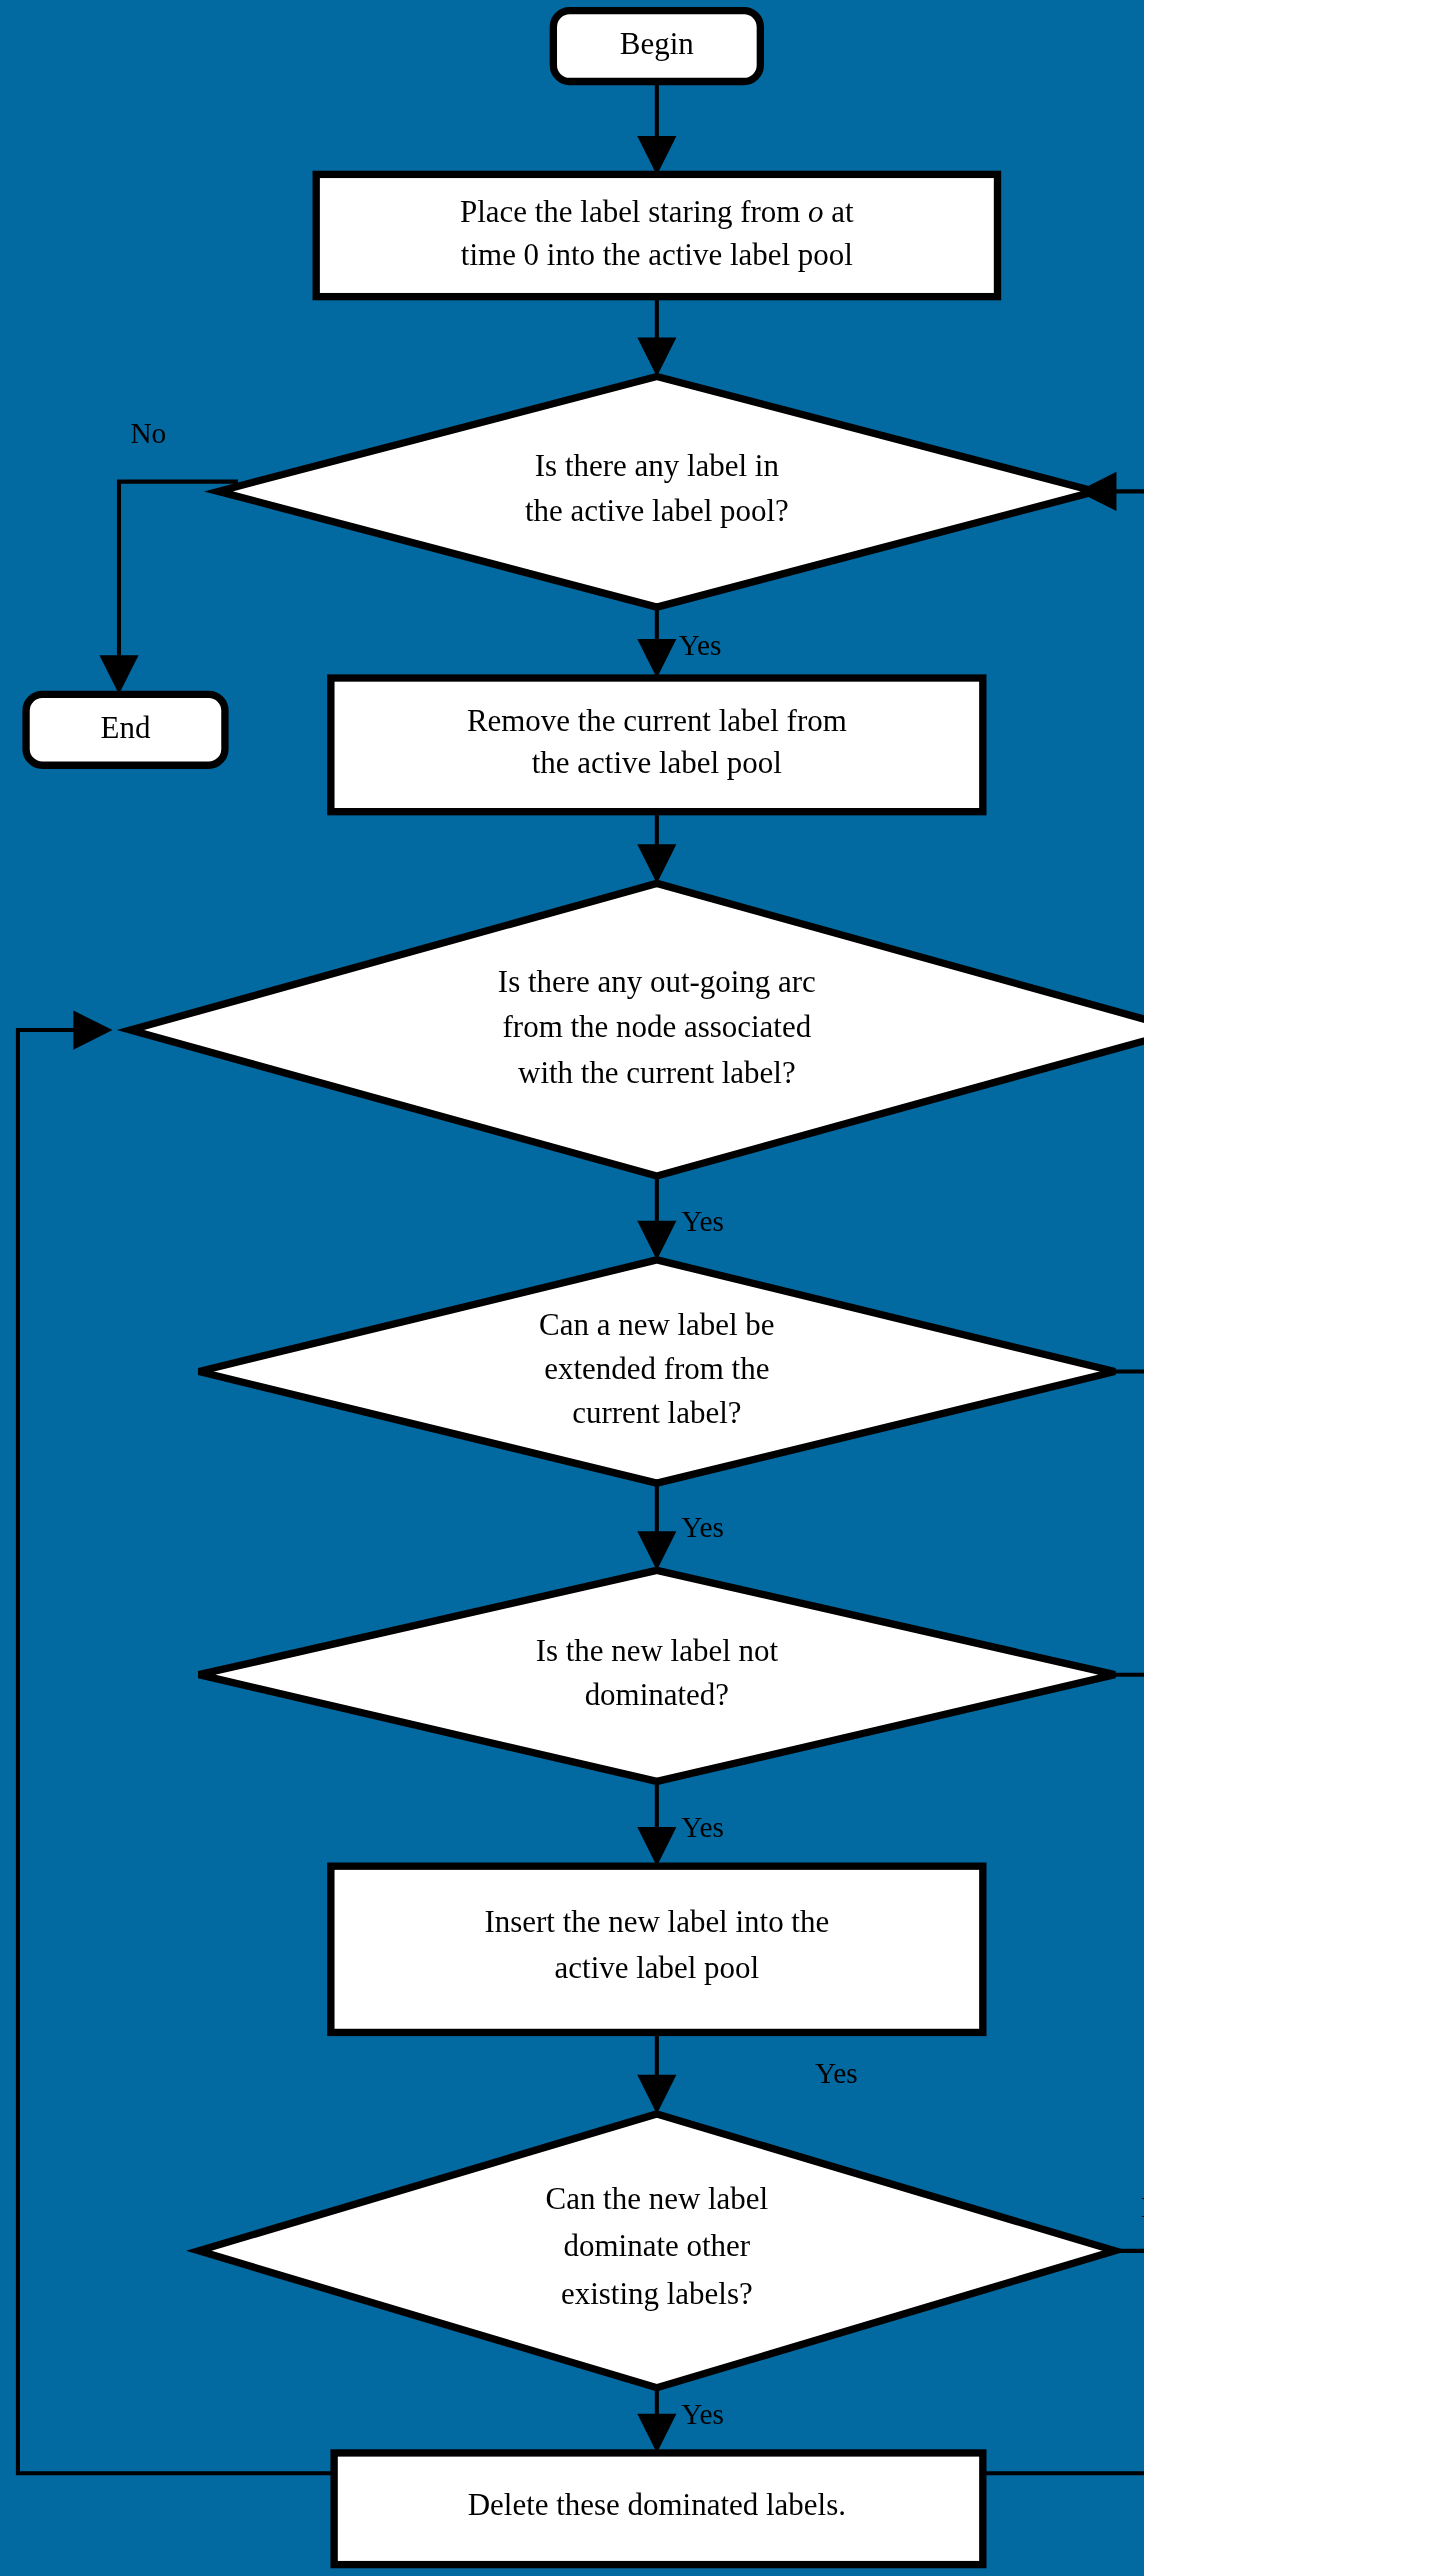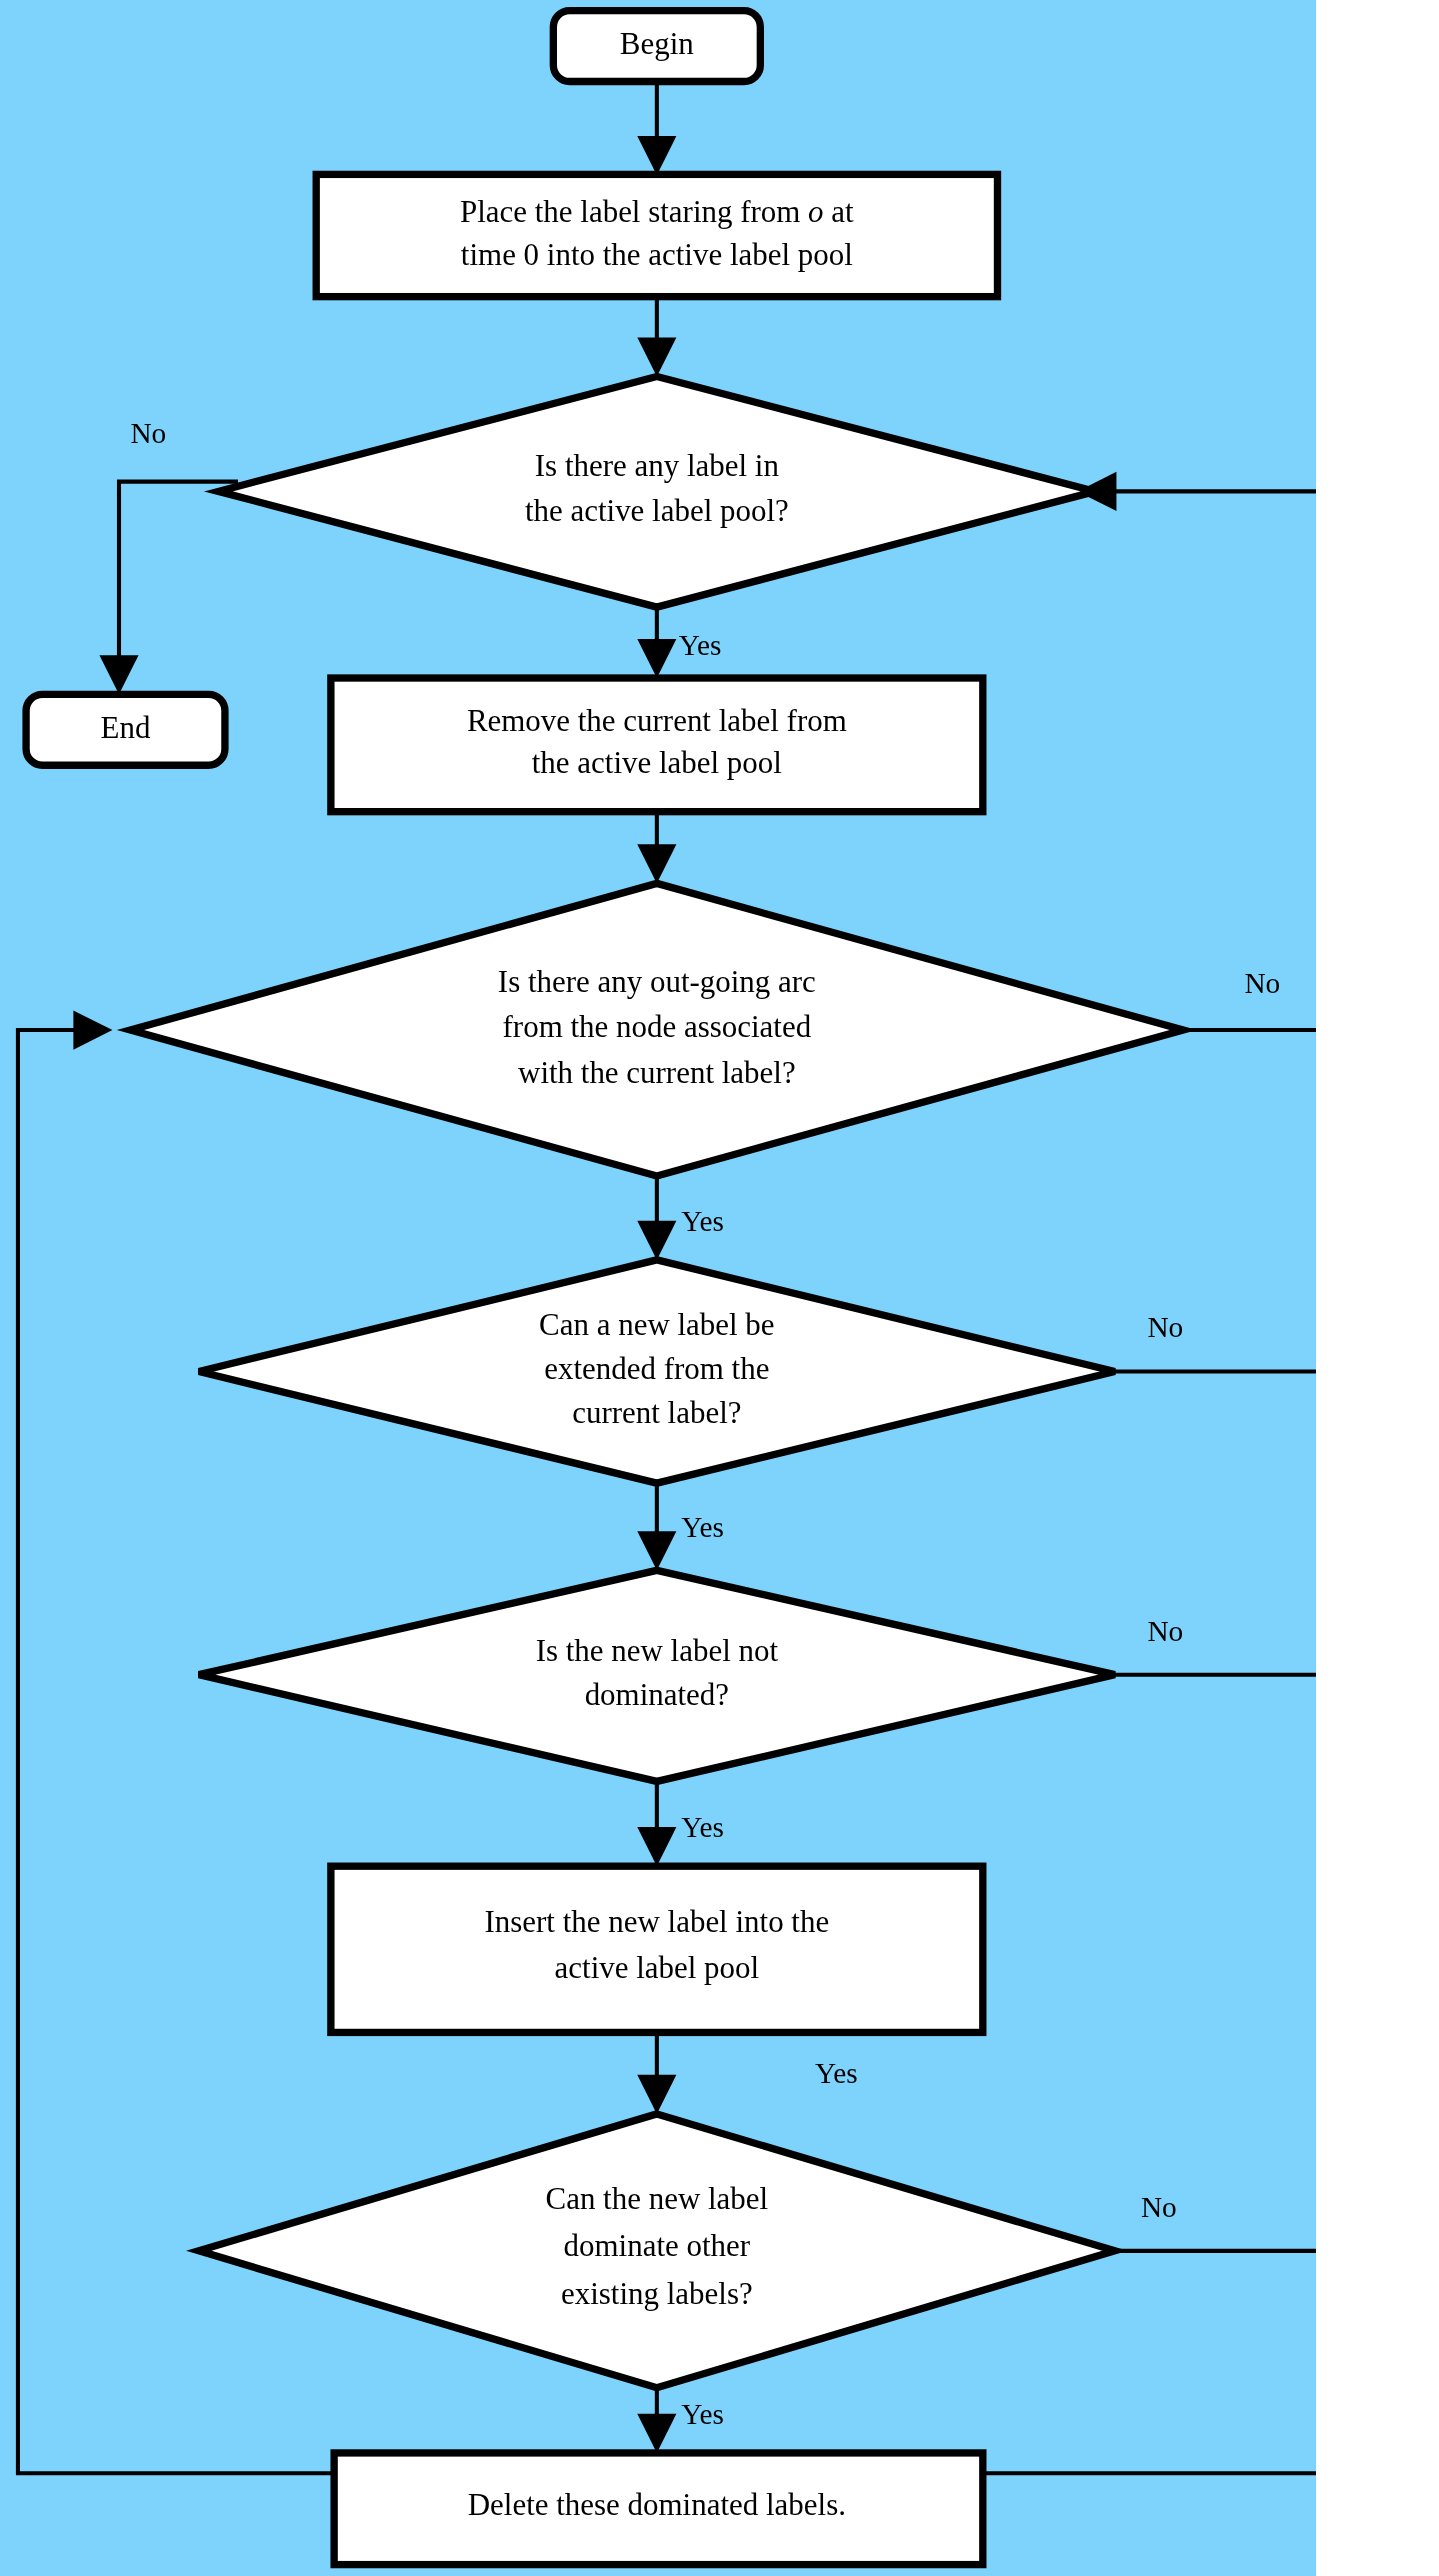--- a/index.html
+++ b/index.html
@@ -6,23 +6,23 @@
   html, body {
     margin: 0;
     padding: 0;
     background: #ffffff;
   }
   body {
     font-family: "Liberation Serif", "DejaVu Serif", serif;
   }
   #flowchart-root {
     position: relative;
-    width: 1316px;
+    width: 1144px;
     height: 2576px;
-    background: #7dd3fc;
+    background: #0369a1;
     overflow: hidden;
   }
   svg.chart-canvas {
     position: absolute;
     top: 0;
     left: 0;
     width: 1440px;
     height: 2576px;
     display: block;
   }

